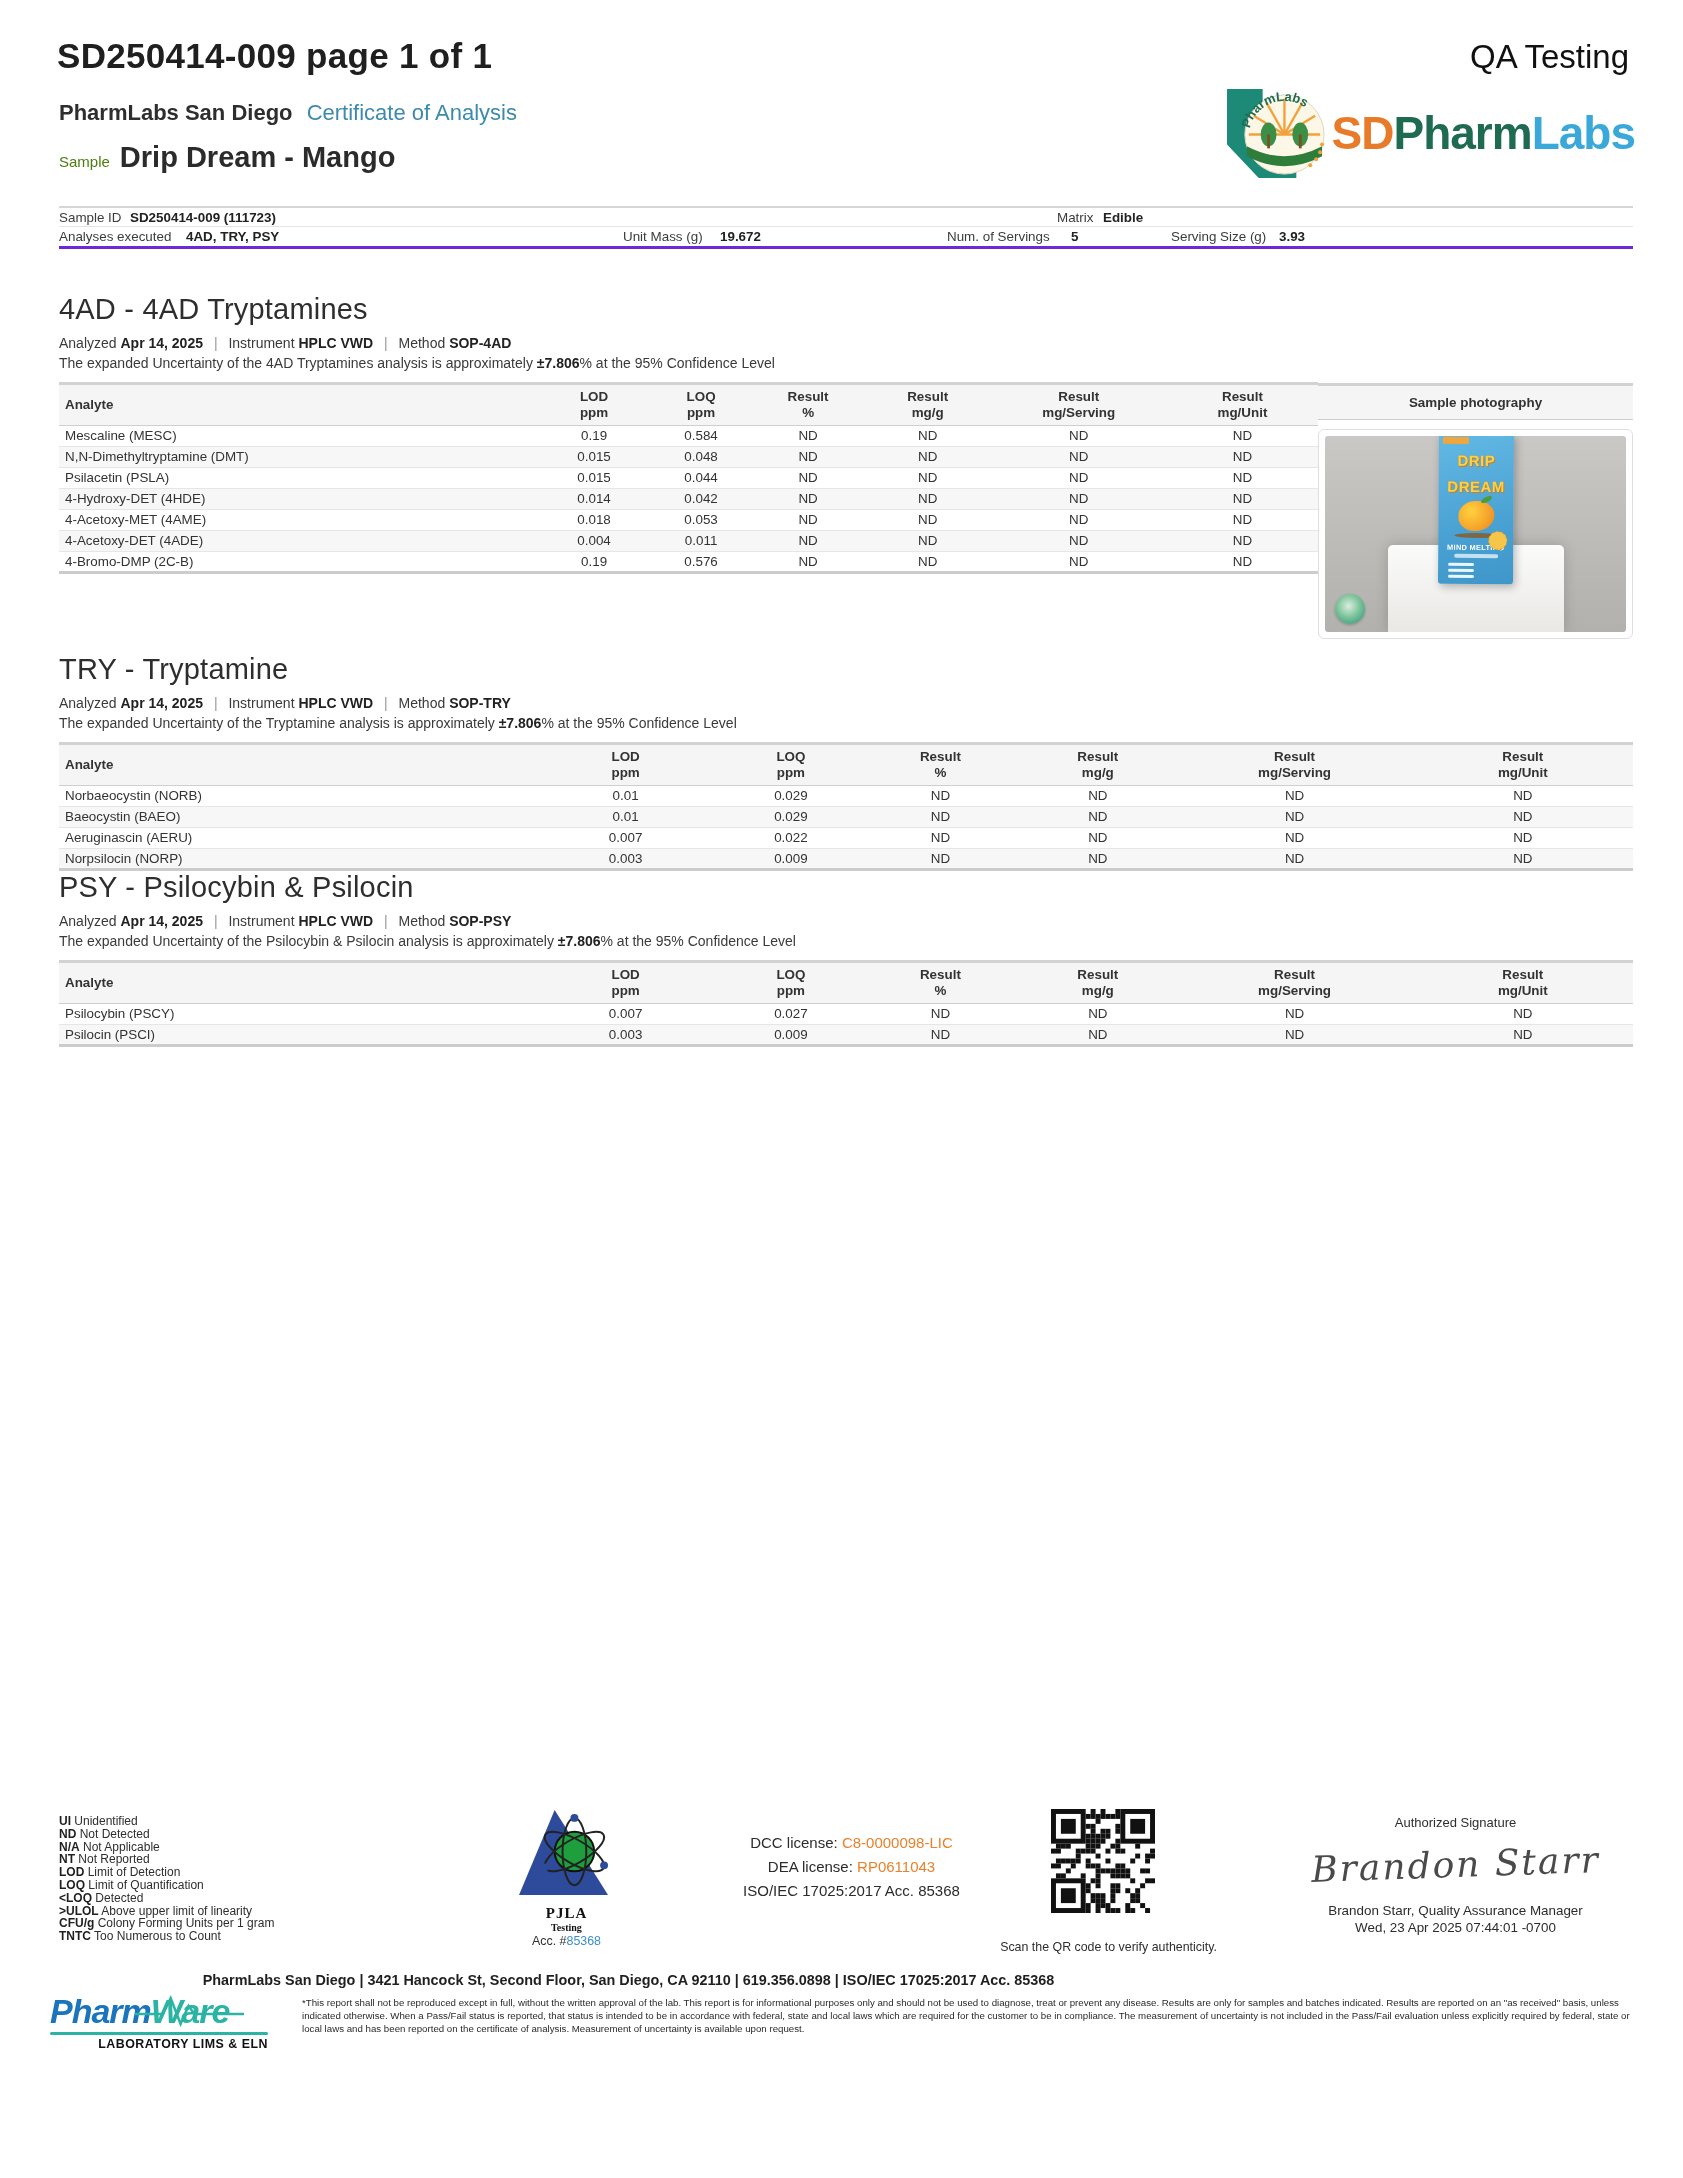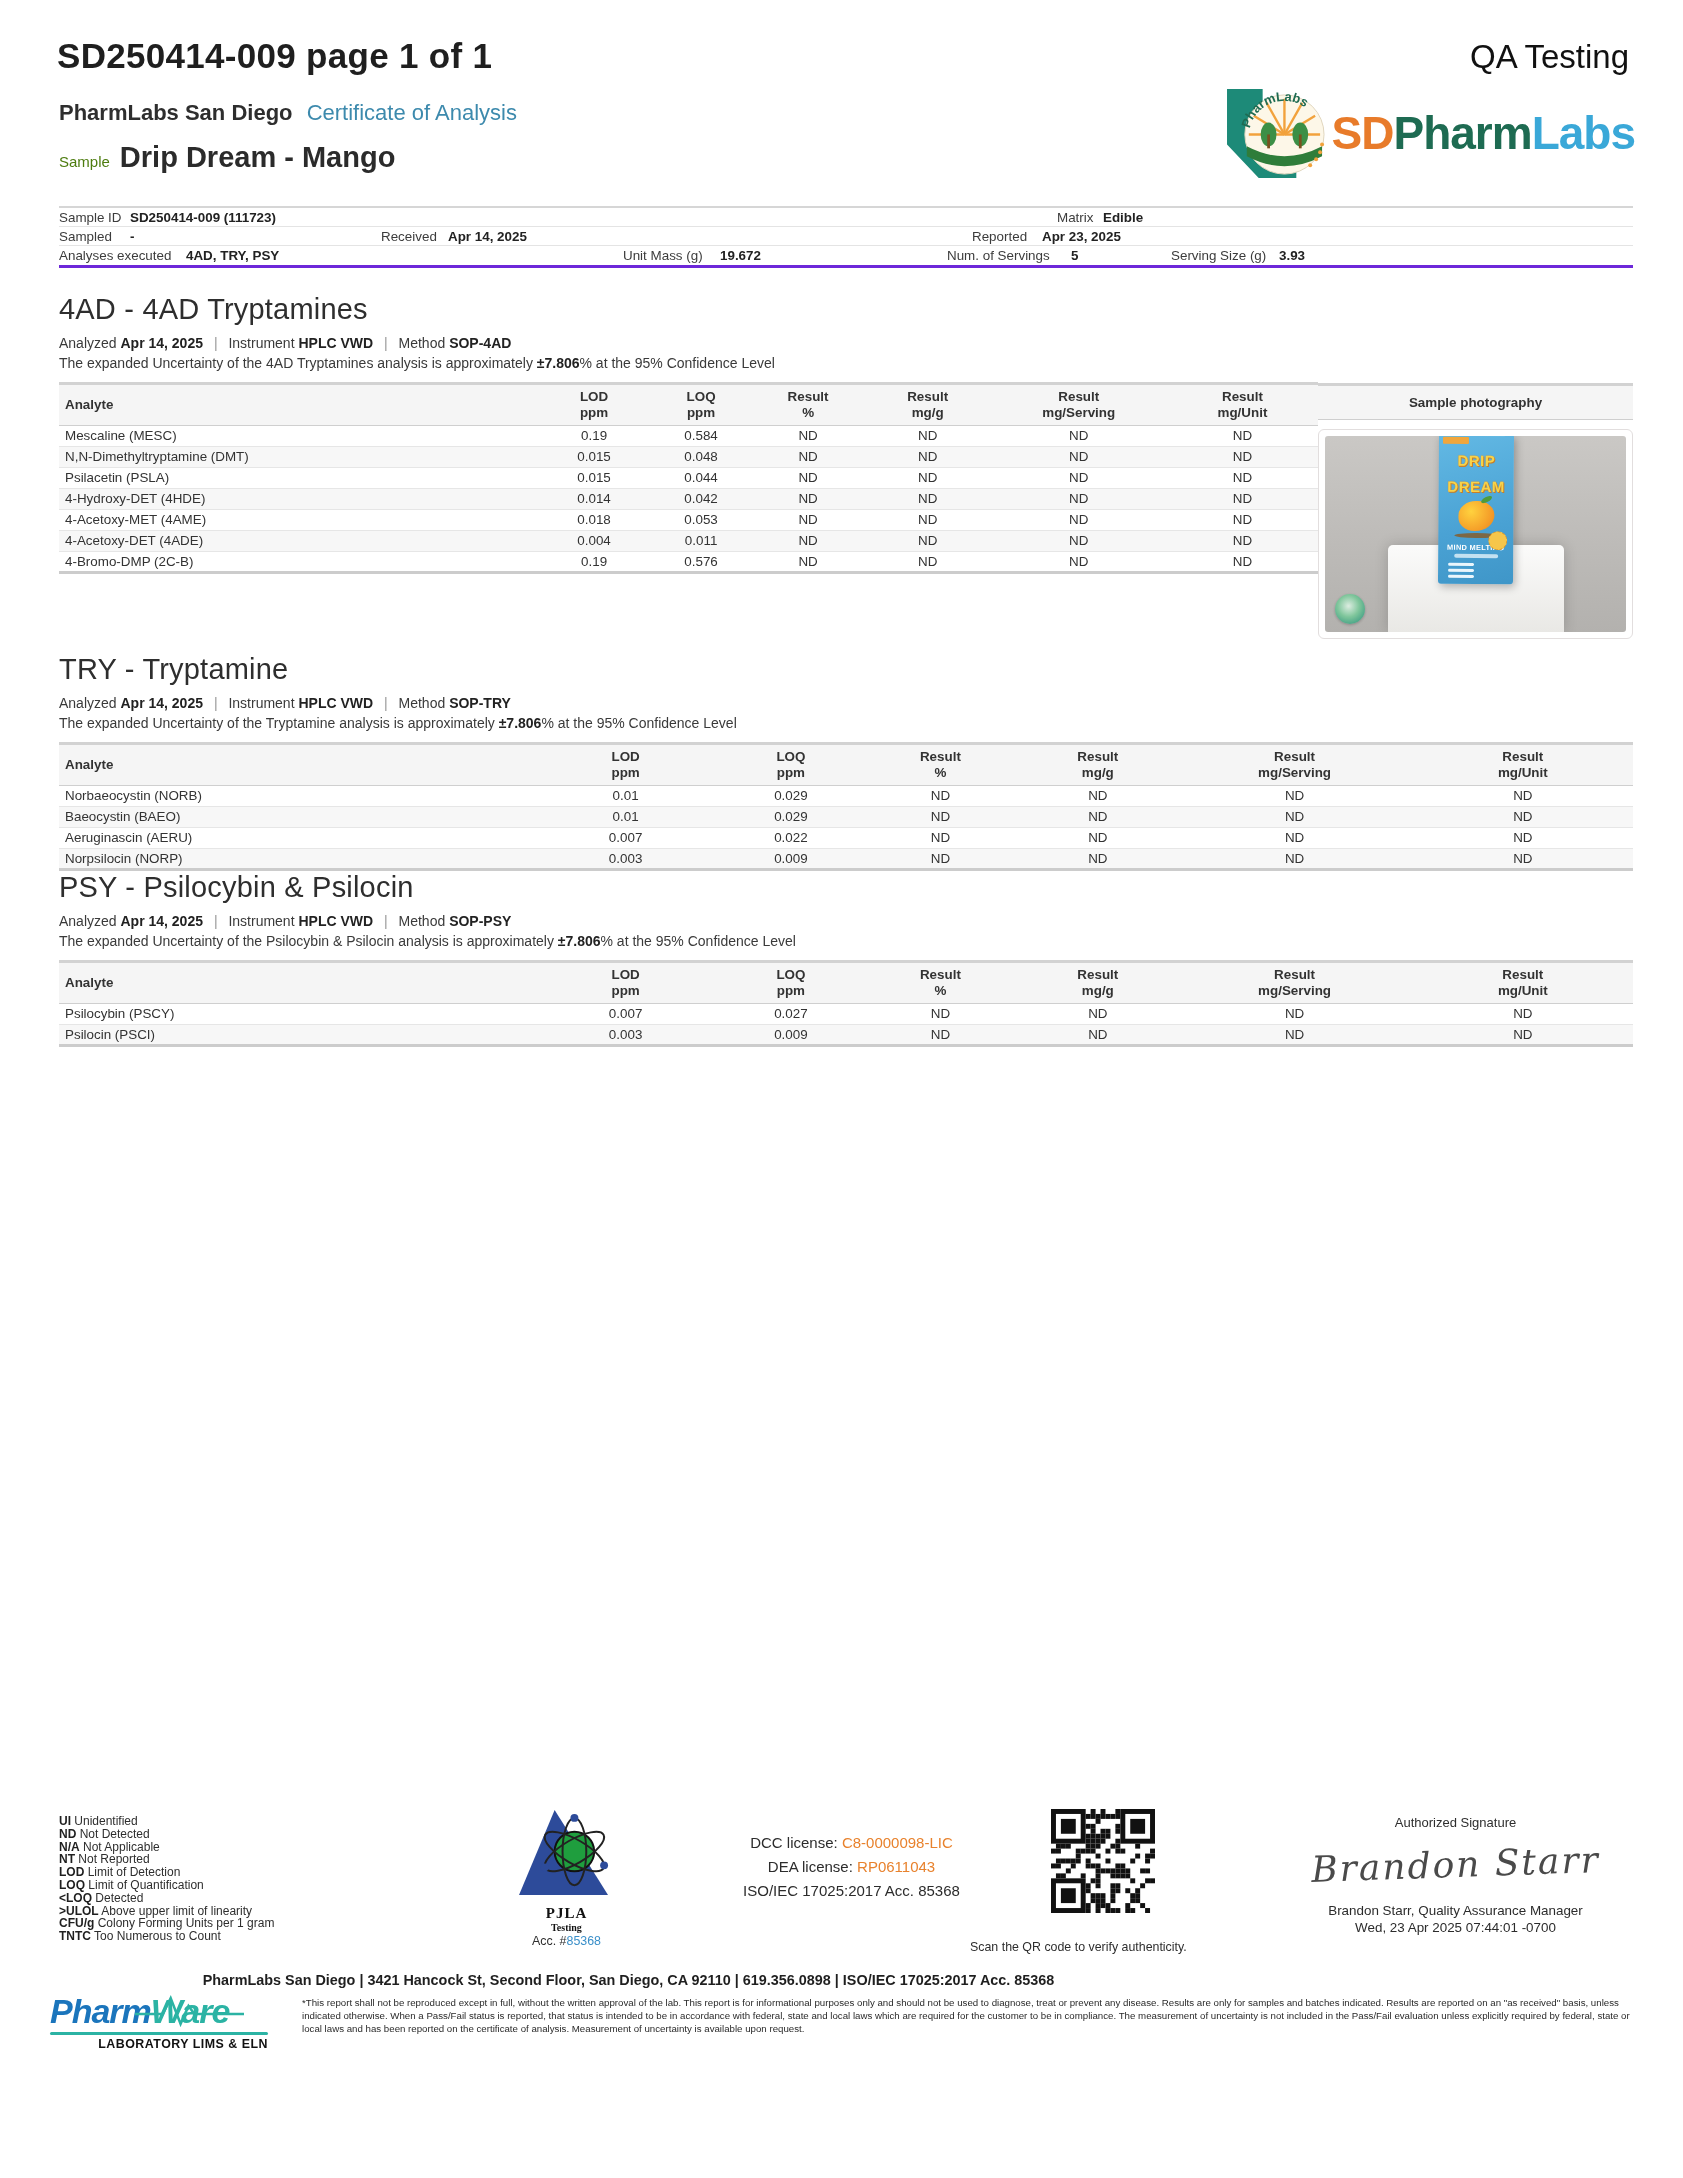--- a/index.html
+++ b/index.html
@@ -92,21 +92,21 @@
   .pjla-name { font-family:"Liberation Serif", serif; font-weight:700; font-size:15px; color:#121212; letter-spacing:1px; margin-top:2px; }
   .pjla-sub  { font-family:"Liberation Serif", serif; font-weight:700; font-size:10px; color:#121212; }
   .pjla-acc  { font-size:12.4px; color:#2e2e2e; margin-top:1px; }
   .pjla-acc span { color:#3a8fc9; }
 
   .licenses { position:absolute; left:718px; top:1834px; width:267px; text-align:center; font-size:15px; color:#2c2c2c; }
   .licenses div { margin-bottom:7px; }
   .lic-val { color:#e8822d; font-weight:500; }
 
   .qr-wrap { position:absolute; left:1051px; top:1809px; width:109px; height:109px; }
-  .qr-caption { position:absolute; left:970px; top:1940px; width:277px; text-align:left; font-size:12.4px; color:#2e2e2e; }
+  .qr-caption { position:absolute; left:970px; top:1940px; width:277px; text-align:center; font-size:12.4px; color:#2e2e2e; }
 
   .sig-block { position:absolute; left:1307px; top:1815px; width:297px; text-align:center; }
   .sig-title { font-size:13px; color:#2e2e2e; }
   .sig-script { margin-top:14px; font-family:"DejaVu Serif", serif; font-style:italic; font-size:36px; color:#4a4a4a;
                 transform:rotate(-2deg); letter-spacing:2px; }
   .sig-name { margin-top:18px; font-size:13.4px; color:#2c2c2c; }
   .sig-date { margin-top:2px; font-size:13.4px; color:#2c2c2c; }
 
   .address { position:absolute; left:0; top:1972px; width:1257px; text-align:center; font-size:14.4px; font-weight:700; color:#1f1f1f; }
   .disclaimer { position:absolute; left:302px; right:51px; top:1997px; font-size:9.7px; line-height:1.32; color:#2a2a2a; }
@@ -174,28 +174,20 @@
     <span class="sample-label">Sample</span>
     <span class="sample-name">Drip Dream - Mango</span>
   </div>
 
   <div class="info-table">
     <div class="info-row">
       <span class="ilabel" style="left:0">Sample ID</span>
       <span class="ivalue" style="left:71px">SD250414-009 (111723)</span>
       <span class="ilabel" style="left:998px">Matrix</span>
       <span class="ivalue" style="left:1044px">Edible</span>
-    </div>
-    <div class="info-row">
-      <span class="ilabel" style="left:0">Sampled</span>
-      <span class="ivalue" style="left:71px">-</span>
-      <span class="ilabel" style="left:322px">Received</span>
-      <span class="ivalue" style="left:389px">Apr 14, 2025</span>
-      <span class="ilabel" style="left:913px">Reported</span>
-      <span class="ivalue" style="left:983px">Apr 23, 2025</span>
     </div>
     <div class="info-row">
       <span class="ilabel" style="left:0">Analyses executed</span>
       <span class="ivalue" style="left:127px">4AD, TRY, PSY</span>
       <span class="ilabel" style="left:564px">Unit Mass (g)</span>
       <span class="ivalue" style="left:661px">19.672</span>
       <span class="ilabel" style="left:888px">Num. of Servings</span>
       <span class="ivalue" style="left:1012px">5</span>
       <span class="ilabel" style="left:1112px">Serving Size (g)</span>
       <span class="ivalue" style="left:1220px">3.93</span>

